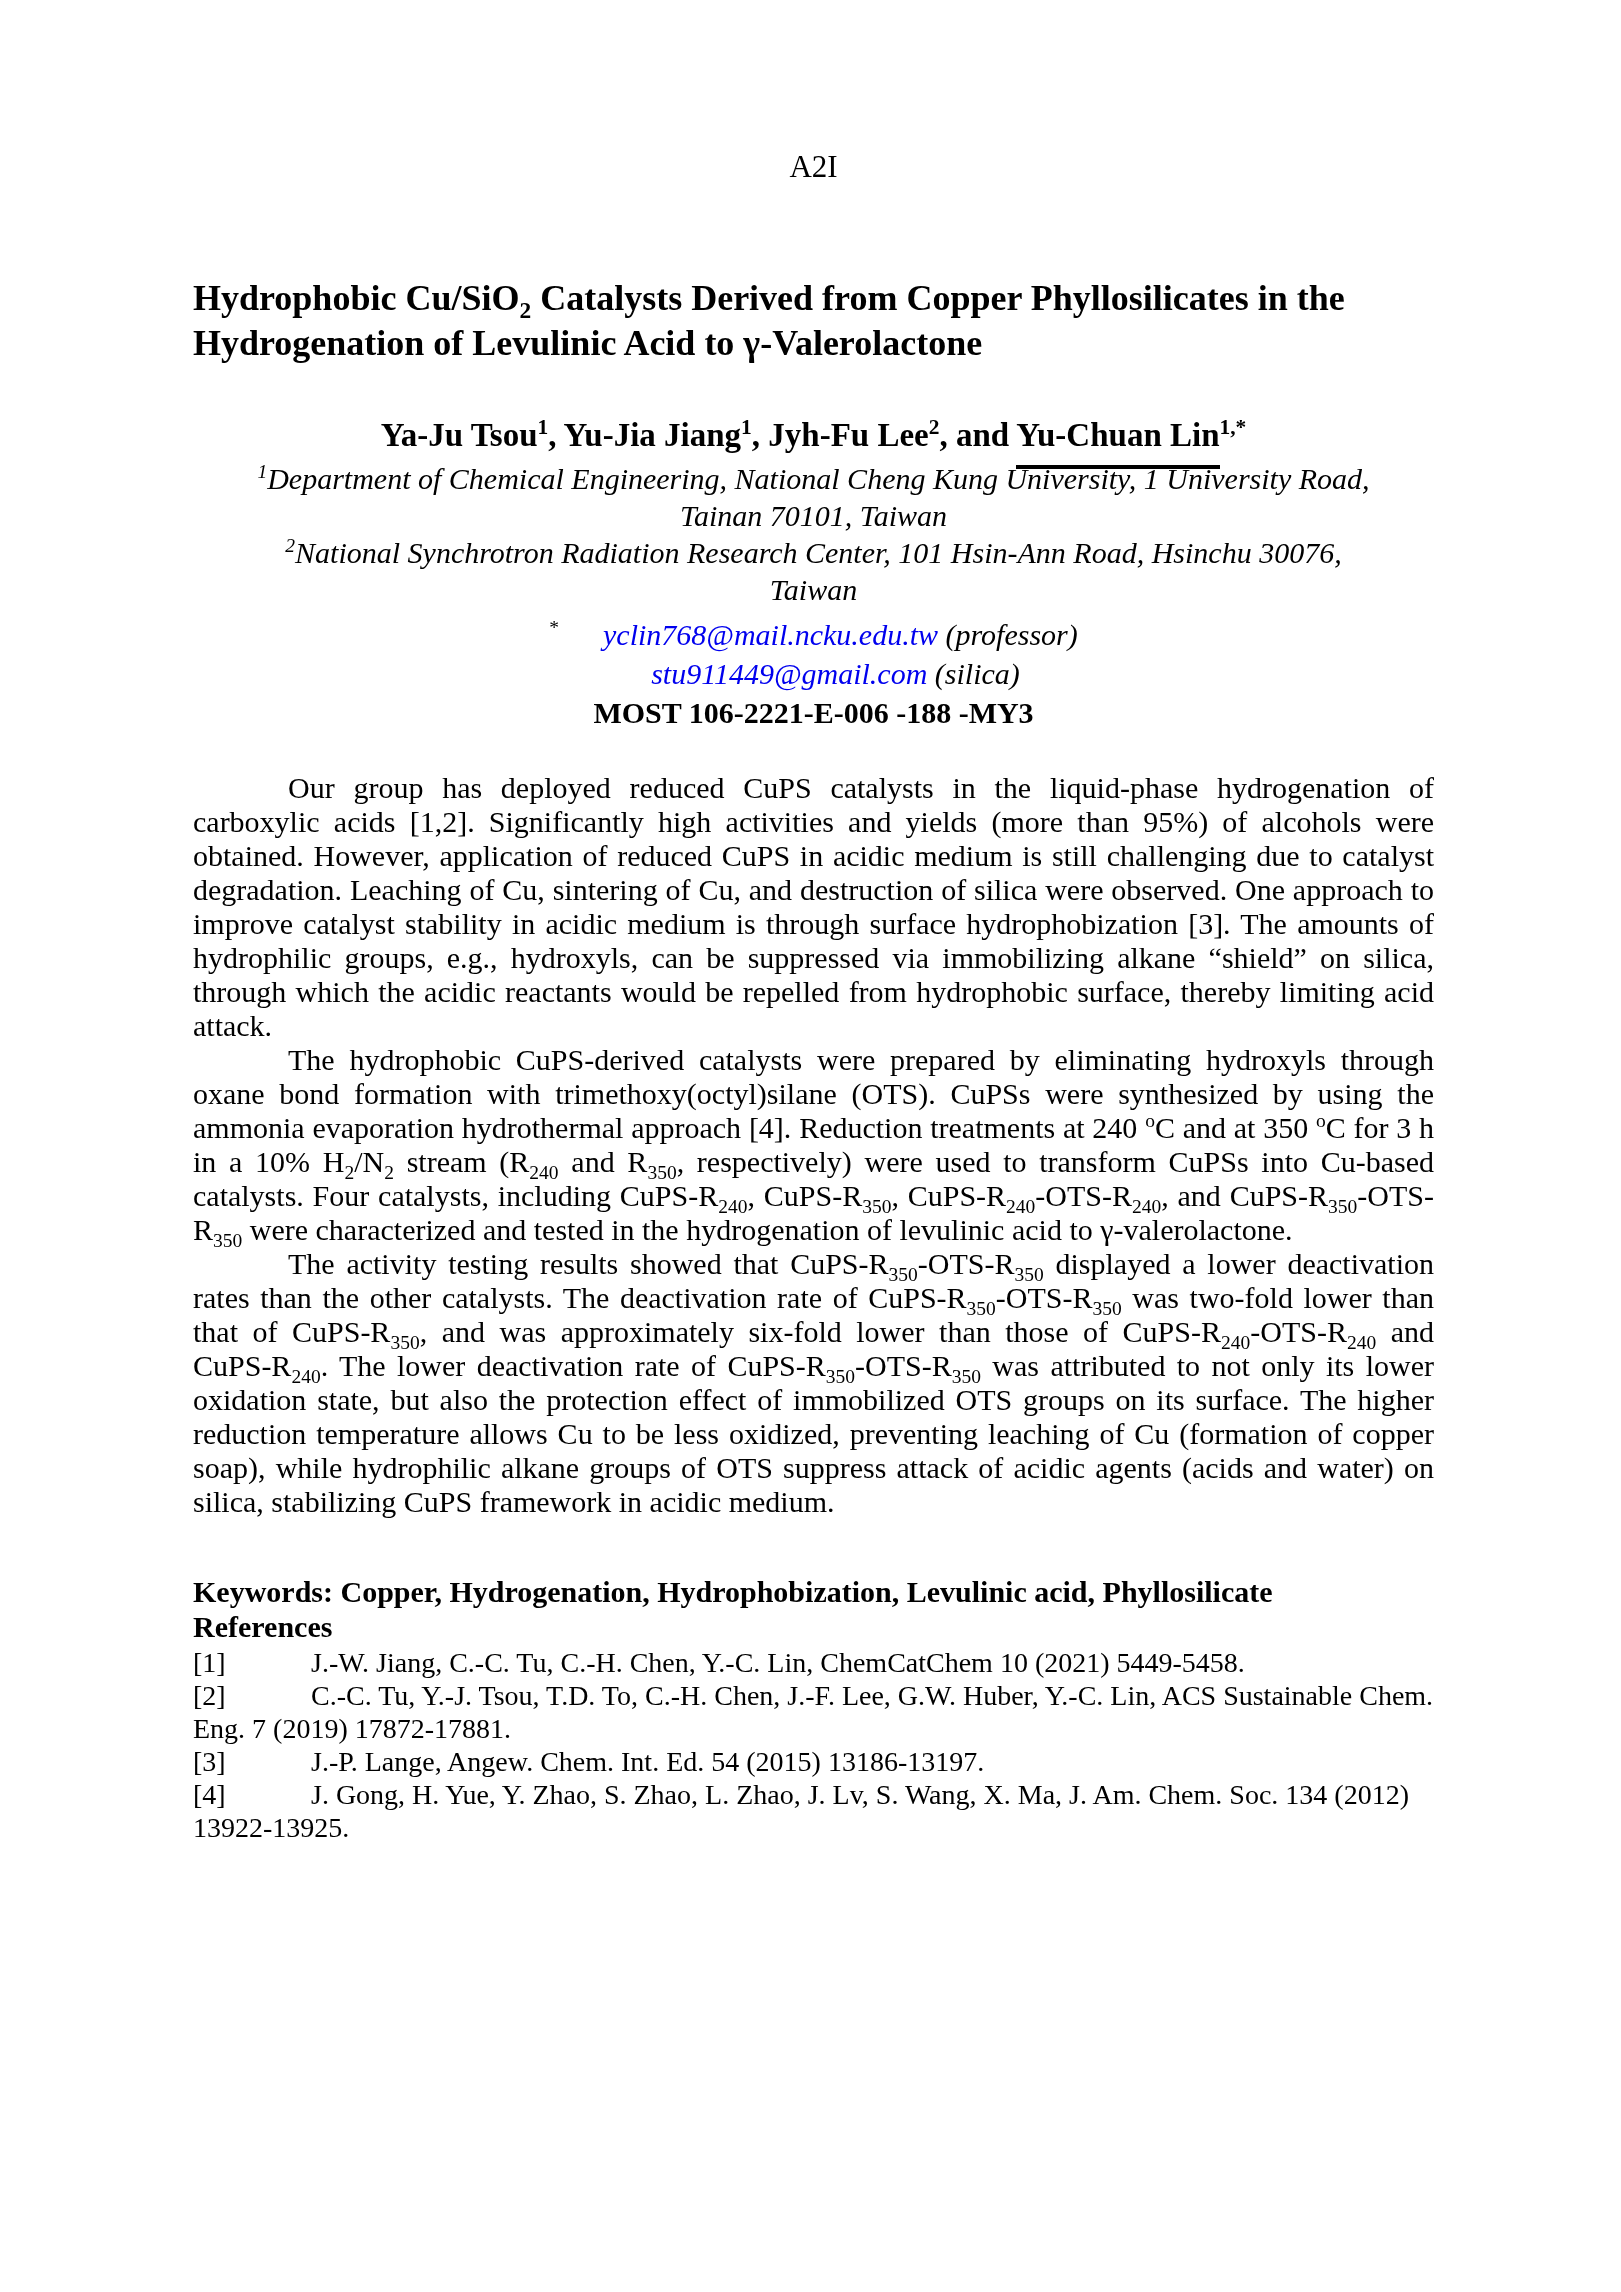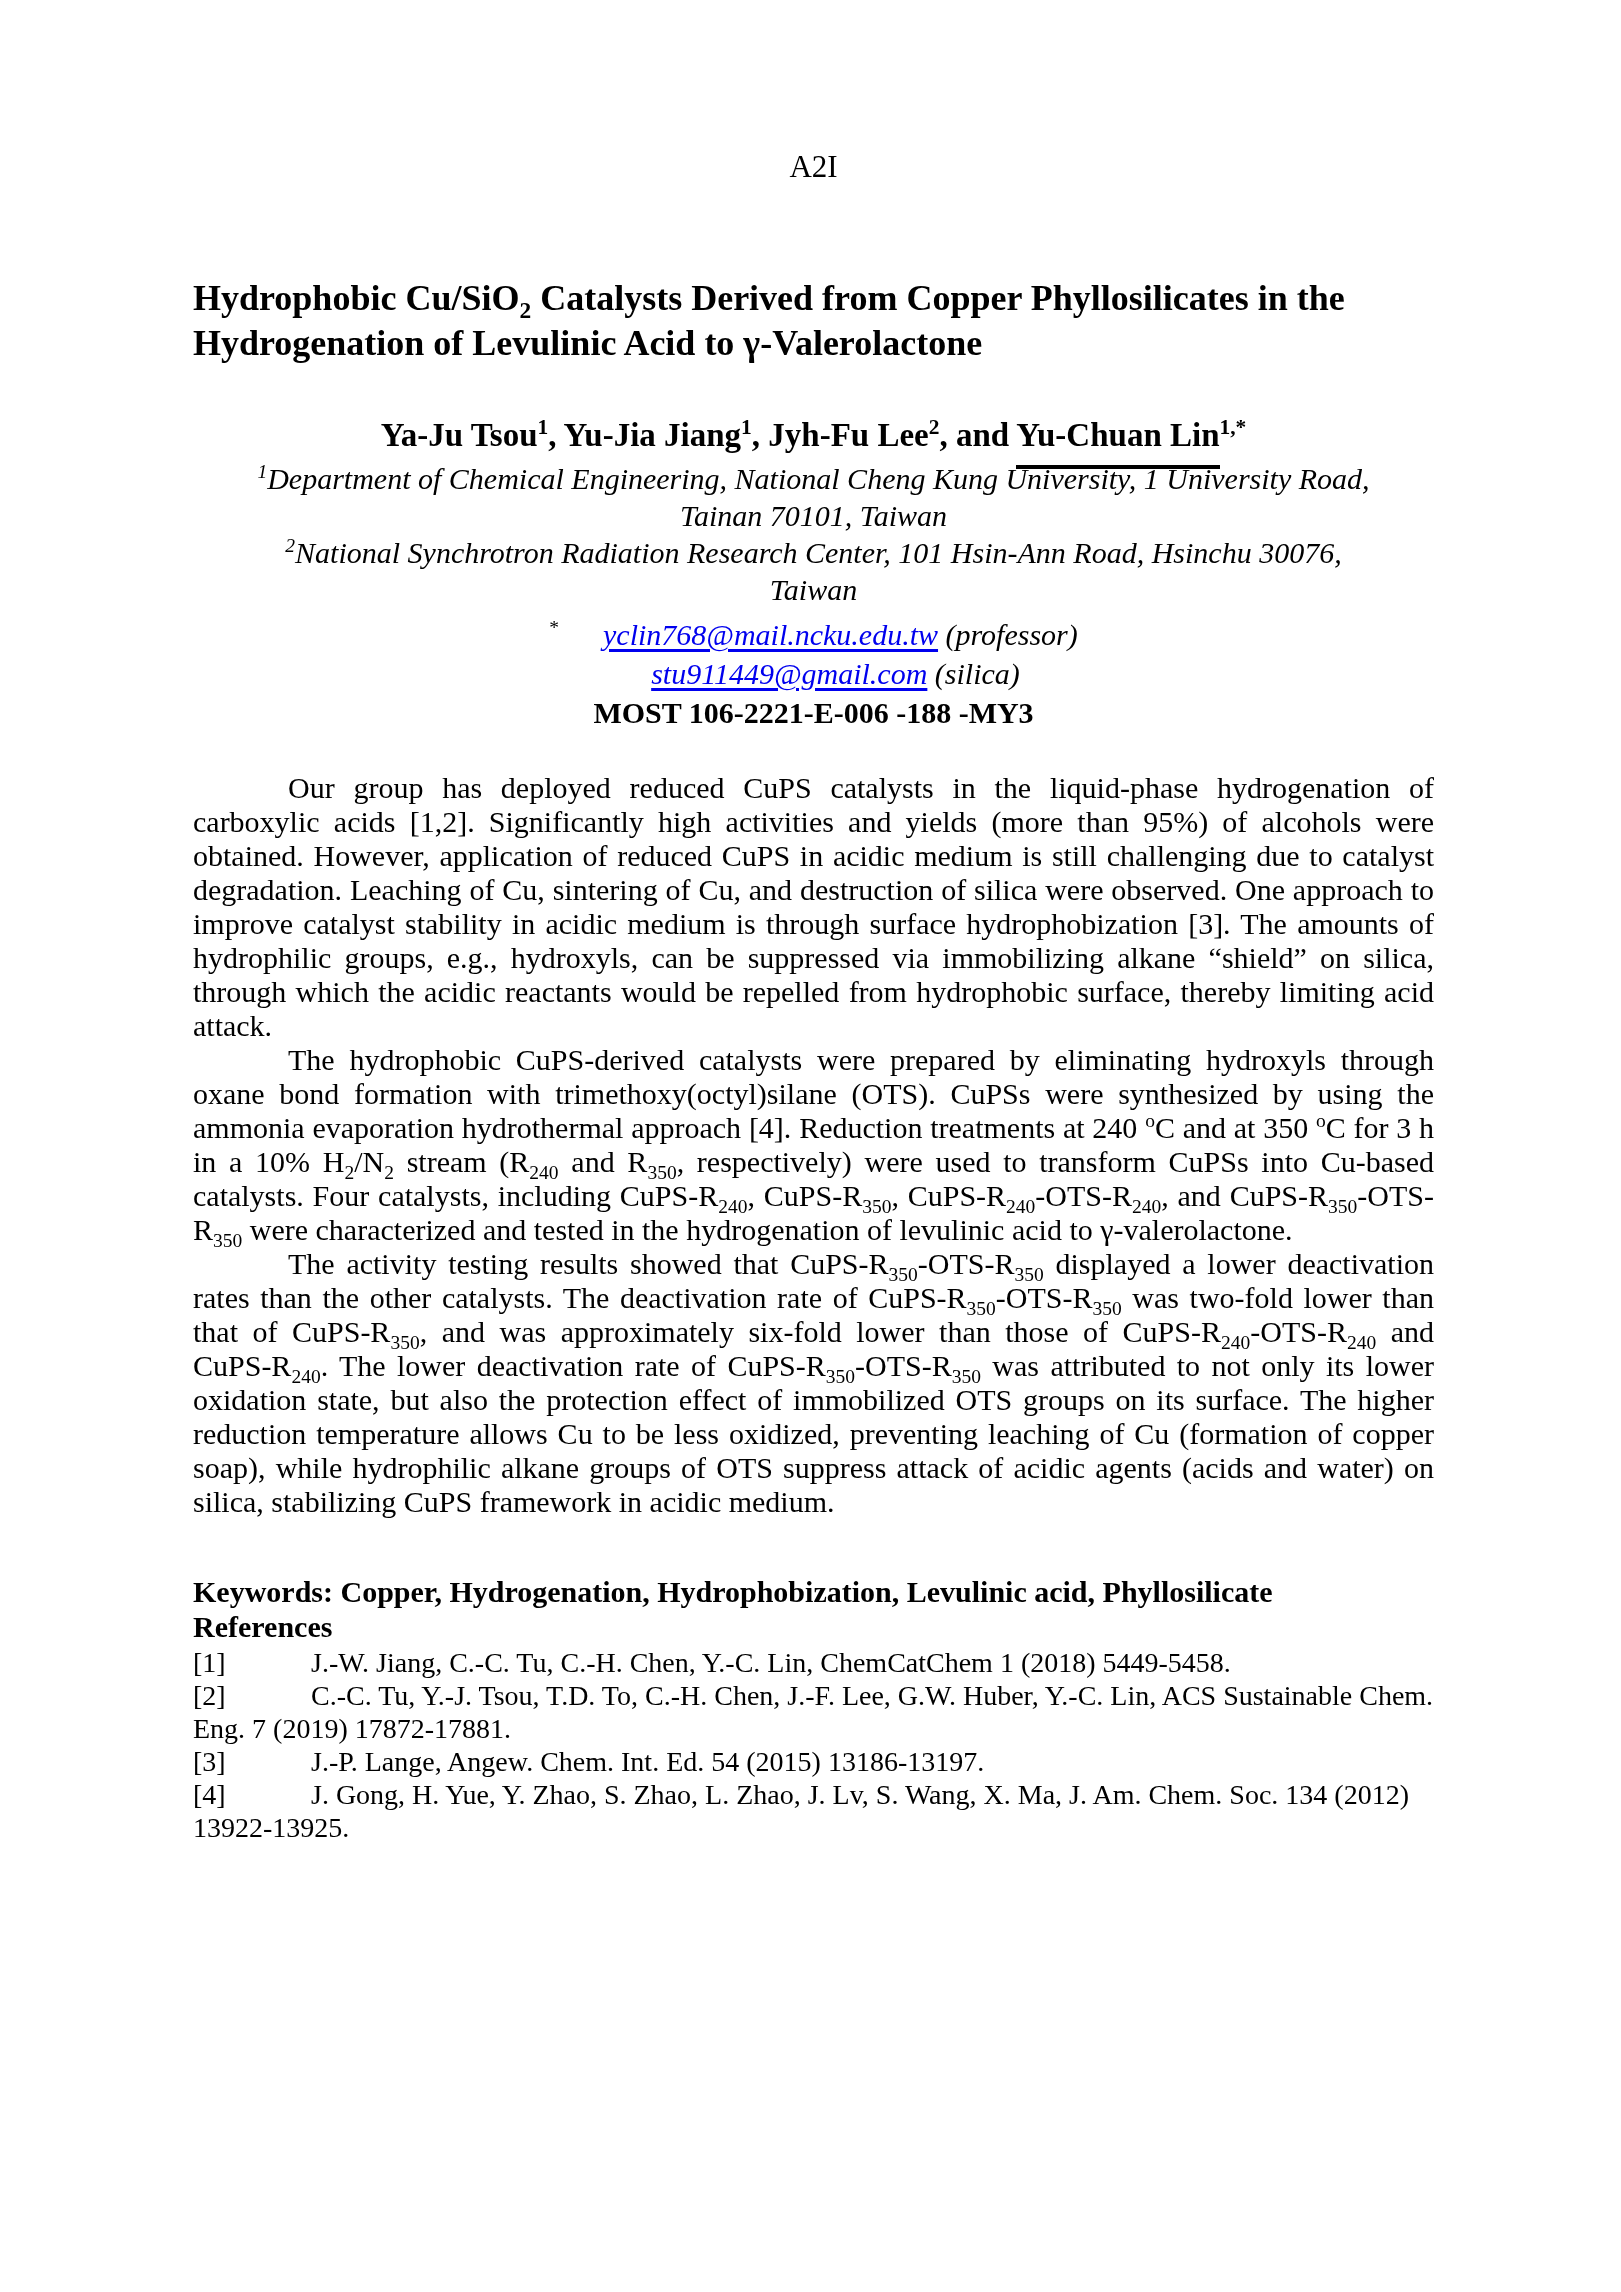--- a/index.html
+++ b/index.html
@@ -52,21 +52,20 @@
     margin-top: 3.9px;
   }
   .correspondence {
     text-align: center;
     font-size: 30px;
     line-height: 39px;
   }
   .correspondence .email-line { font-style: italic; }
   .email-link {
     color: #0000EE;
-    text-decoration: underline;
     text-decoration-thickness: 2.9px;
     text-underline-offset: 3.9px;
     cursor: pointer;
     margin-left: 44px;
   }
   .corr-marker {
     font-style: normal;
     vertical-align: super;
     font-size: 65%;
     color: #000;
@@ -152,21 +151,21 @@
     <p>The hydrophobic CuPS-derived catalysts were prepared by eliminating hydroxyls through oxane bond formation with trimethoxy(octyl)silane (OTS). CuPSs were synthesized by using the ammonia evaporation hydrothermal approach [4]. Reduction treatments at 240 <sup>o</sup>C and at 350 <sup>o</sup>C for 3 h in a 10% H<sub>2</sub>/N<sub>2</sub> stream (R<sub>240</sub> and R<sub>350</sub>, respectively) were used to transform CuPSs into Cu-based catalysts. Four catalysts, including CuPS-R<sub>240</sub>, CuPS-R<sub>350</sub>, CuPS-R<sub>240</sub>-OTS-R<sub>240</sub>, and CuPS-R<sub>350</sub>-OTS-R<sub>350</sub> were characterized and tested in the hydrogenation of levulinic acid to γ-valerolactone.</p>
     <p>The activity testing results showed that CuPS-R<sub>350</sub>-OTS-R<sub>350</sub> displayed a lower deactivation rates than the other catalysts. The deactivation rate of CuPS-R<sub>350</sub>-OTS-R<sub>350</sub> was two-fold lower than that of CuPS-R<sub>350</sub>, and was approximately six-fold lower than those of CuPS-R<sub>240</sub>-OTS-R<sub>240</sub> and CuPS-R<sub>240</sub>. The lower deactivation rate of CuPS-R<sub>350</sub>-OTS-R<sub>350</sub> was attributed to not only its lower oxidation state, but also the protection effect of immobilized OTS groups on its surface. The higher reduction temperature allows Cu to be less oxidized, preventing leaching of Cu (formation of copper soap), while hydrophilic alkane groups of OTS suppress attack of acidic agents (acids and water) on silica, stabilizing CuPS framework in acidic medium.</p>
   </div>
 
   <div class="keywords-line">Keywords: Copper, Hydrogenation, Hydrophobization, Levulinic acid, Phyllosilicate</div>
 
   <div class="references">
     <div class="references-heading">References</div>
 
     <div class="reference-item">
-      <span class="ref-label">[1]</span><span>J.-W. Jiang, C.-C. Tu, C.-H. Chen, Y.-C. Lin, ChemCatChem 1 (2018) 5449-5458.</span>
+      <span class="ref-label">[1]</span><span>J.-W. Jiang, C.-C. Tu, C.-H. Chen, Y.-C. Lin, ChemCatChem 10 (2021) 5449-5458.</span>
     </div>
     <div class="reference-item">
       <span class="ref-label">[2]</span><span>C.-C. Tu, Y.-J. Tsou, T.D. To, C.-H. Chen, J.-F. Lee, G.W. Huber, Y.-C. Lin, ACS Sustainable Chem. Eng. 7 (2019) 17872-17881.</span>
     </div>
     <div class="reference-item">
       <span class="ref-label">[3]</span><span>J.-P. Lange, Angew. Chem. Int. Ed. 54 (2015) 13186-13197.</span>
     </div>
     <div class="reference-item">
       <span class="ref-label">[4]</span><span>J. Gong, H. Yue, Y. Zhao, S. Zhao, L. Zhao, J. Lv, S. Wang, X. Ma, J. Am. Chem. Soc. 134 (2012) 13922-13925.</span>
     </div>

